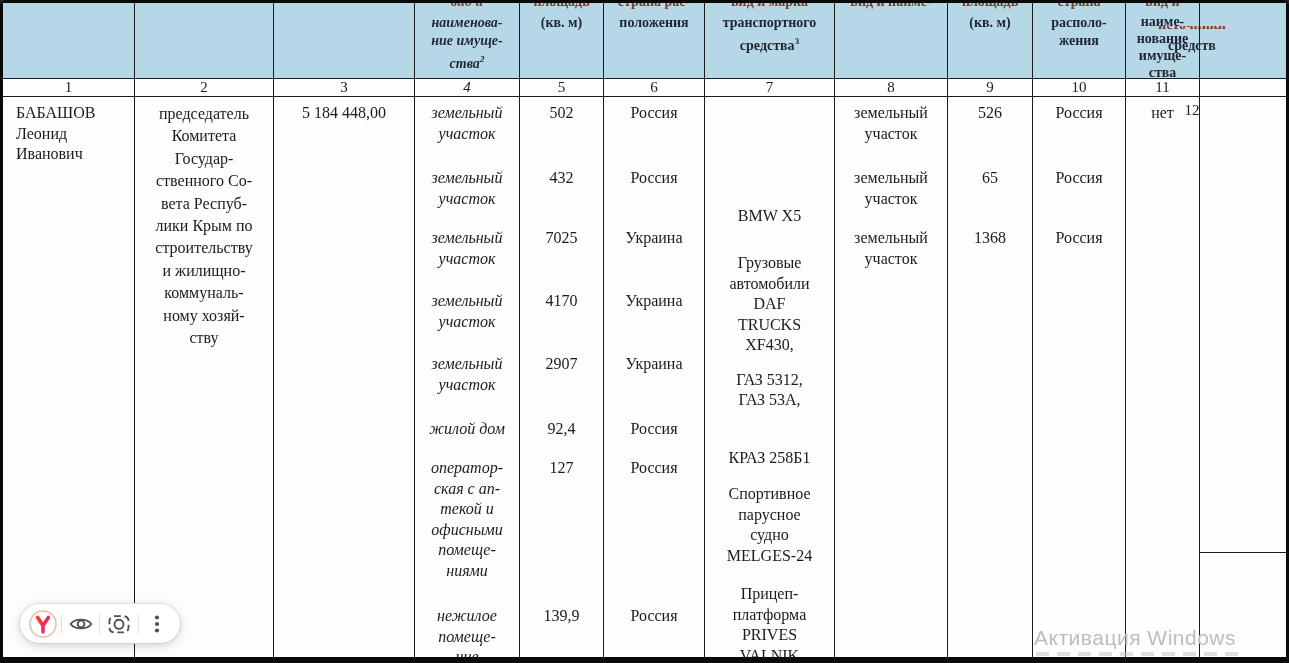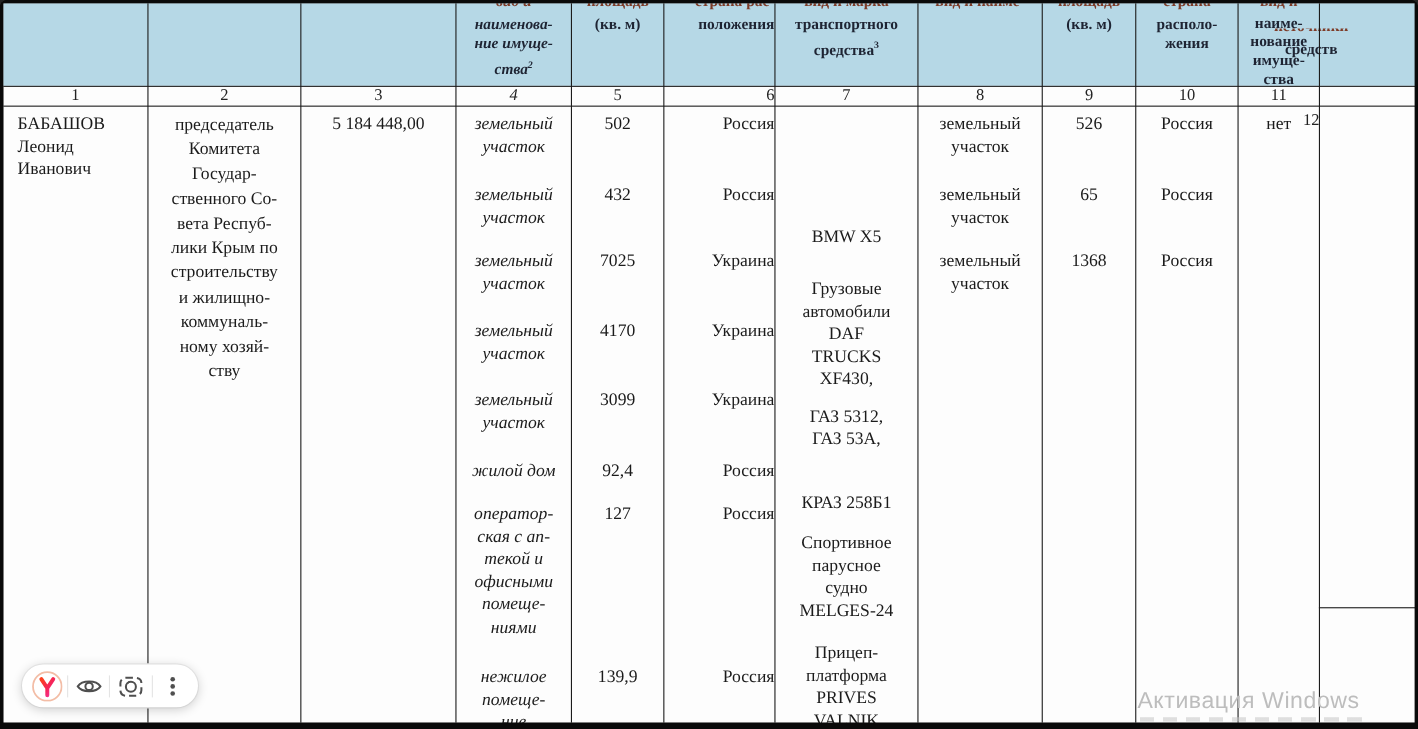--- a/index.html
+++ b/index.html
@@ -25,21 +25,21 @@
   .c11s .htitle{line-height:17px;margin-top:1px;}
   
   .ncell{position:absolute;top:79px;height:17px;text-align:center;font-size:15px;color:#222;
          line-height:17px;}
   
   .b{position:absolute;text-align:center;font-size:16px;line-height:20.5px;color:#1b1b1b;
      white-space:pre-line;}
   .bl{text-align:left;padding-left:13px;box-sizing:border-box;}
   .lh22{line-height:22.4px;}
   .x1{left:3px;width:131px;}  .x2{left:135px;width:138px;} .x3{left:274px;width:140px;}
-  .x4{left:415px;width:104px;font-style:italic;}.x5{left:520px;width:83px;}  .x6{left:604px;width:100px;text-align:right;}
+  .x4{left:415px;width:104px;font-style:italic;}.x5{left:520px;width:83px;}  .x6{left:604px;width:100px;}
   .x7{left:705px;width:129px;}.x8{left:835px;width:112px;} .x9{left:948px;width:84px;}
   .x10{left:1033px;width:92px;}.x11{left:1126px;width:73px;}.x12{left:1149px;width:86px;margin-top:23px;}
   
   .watermark{position:absolute;left:1034px;top:626px;font-family:"Liberation Sans",sans-serif;
              font-size:21px;color:#bdbdbd;letter-spacing:.5px;white-space:nowrap;}
   .watermark2{position:absolute;left:1036px;top:652px;width:210px;height:4px;opacity:.55;
               background:repeating-linear-gradient(90deg,#c6c6c6 0 13px,transparent 13px 21px);}
   
   .toolbar{position:absolute;left:20px;top:604px;width:160px;height:39px;background:#fff;
            border-radius:20px;box-shadow:0 2px 10px rgba(0,0,0,.20),0 0 0 1px #f0f0f0;
@@ -165,21 +165,21 @@
   <div class="b x5" style="top:228px">7025</div>
   <div class="b x6" style="top:228px">Украина</div>
 
   <div class="b x4" style="top:291px">земельный
 участок</div>
   <div class="b x5" style="top:291px">4170</div>
   <div class="b x6" style="top:291px">Украина</div>
 
   <div class="b x4" style="top:354px">земельный
 участок</div>
-  <div class="b x5" style="top:354px">3099</div>
+  <div class="b x5" style="top:354px">2907</div>
   <div class="b x6" style="top:354px">Украина</div>
 
   <div class="b x4" style="top:419px">жилой дом</div>
   <div class="b x5" style="top:419px">92,4</div>
   <div class="b x6" style="top:419px">Россия</div>
 
   <div class="b x4" style="top:458px">оператор-
 ская с ап-
 текой и
 офисными

